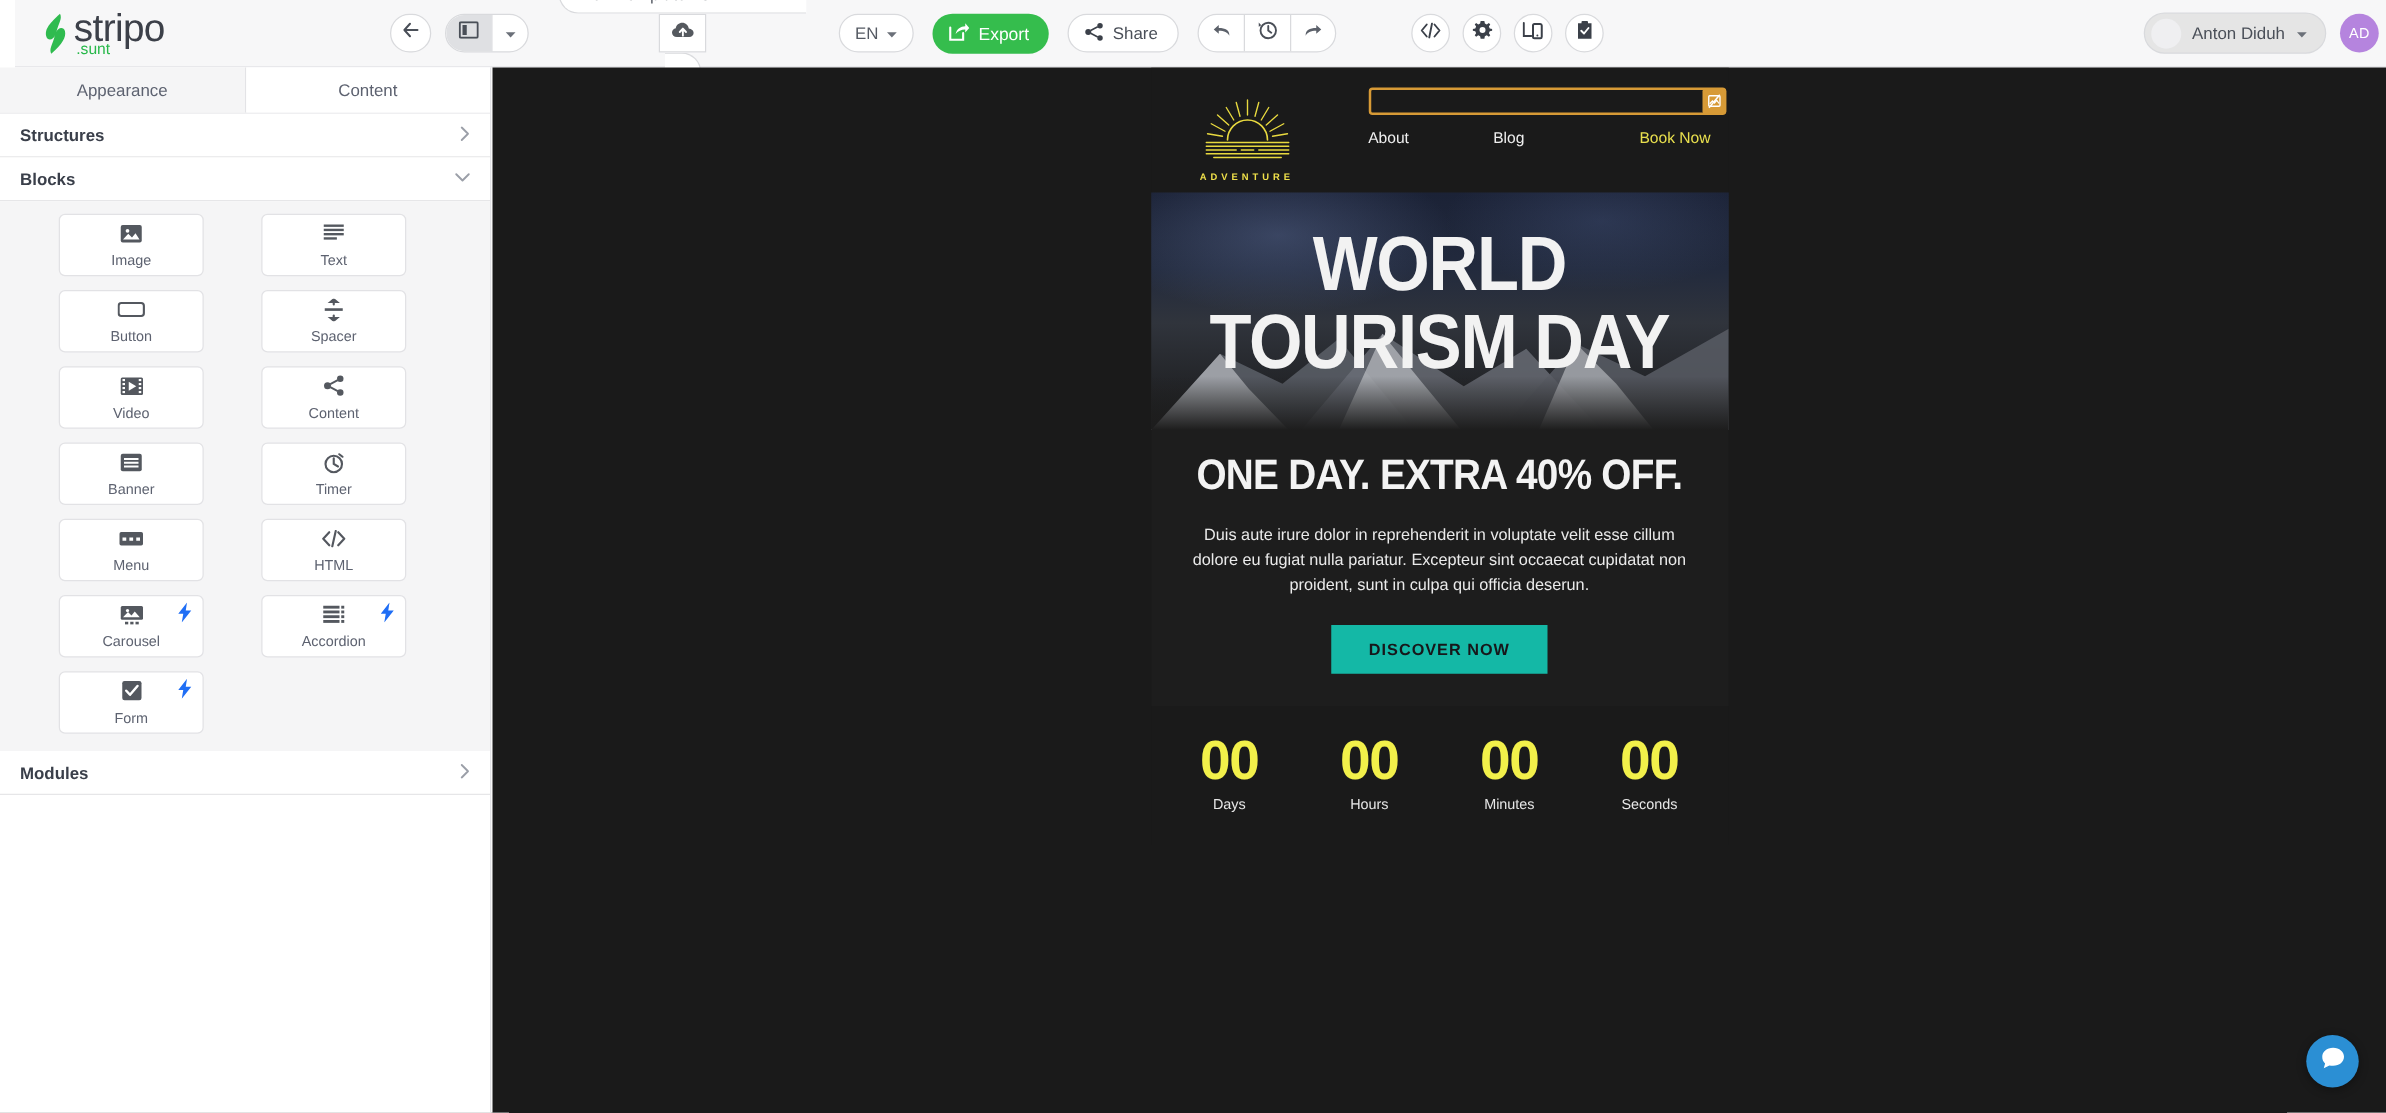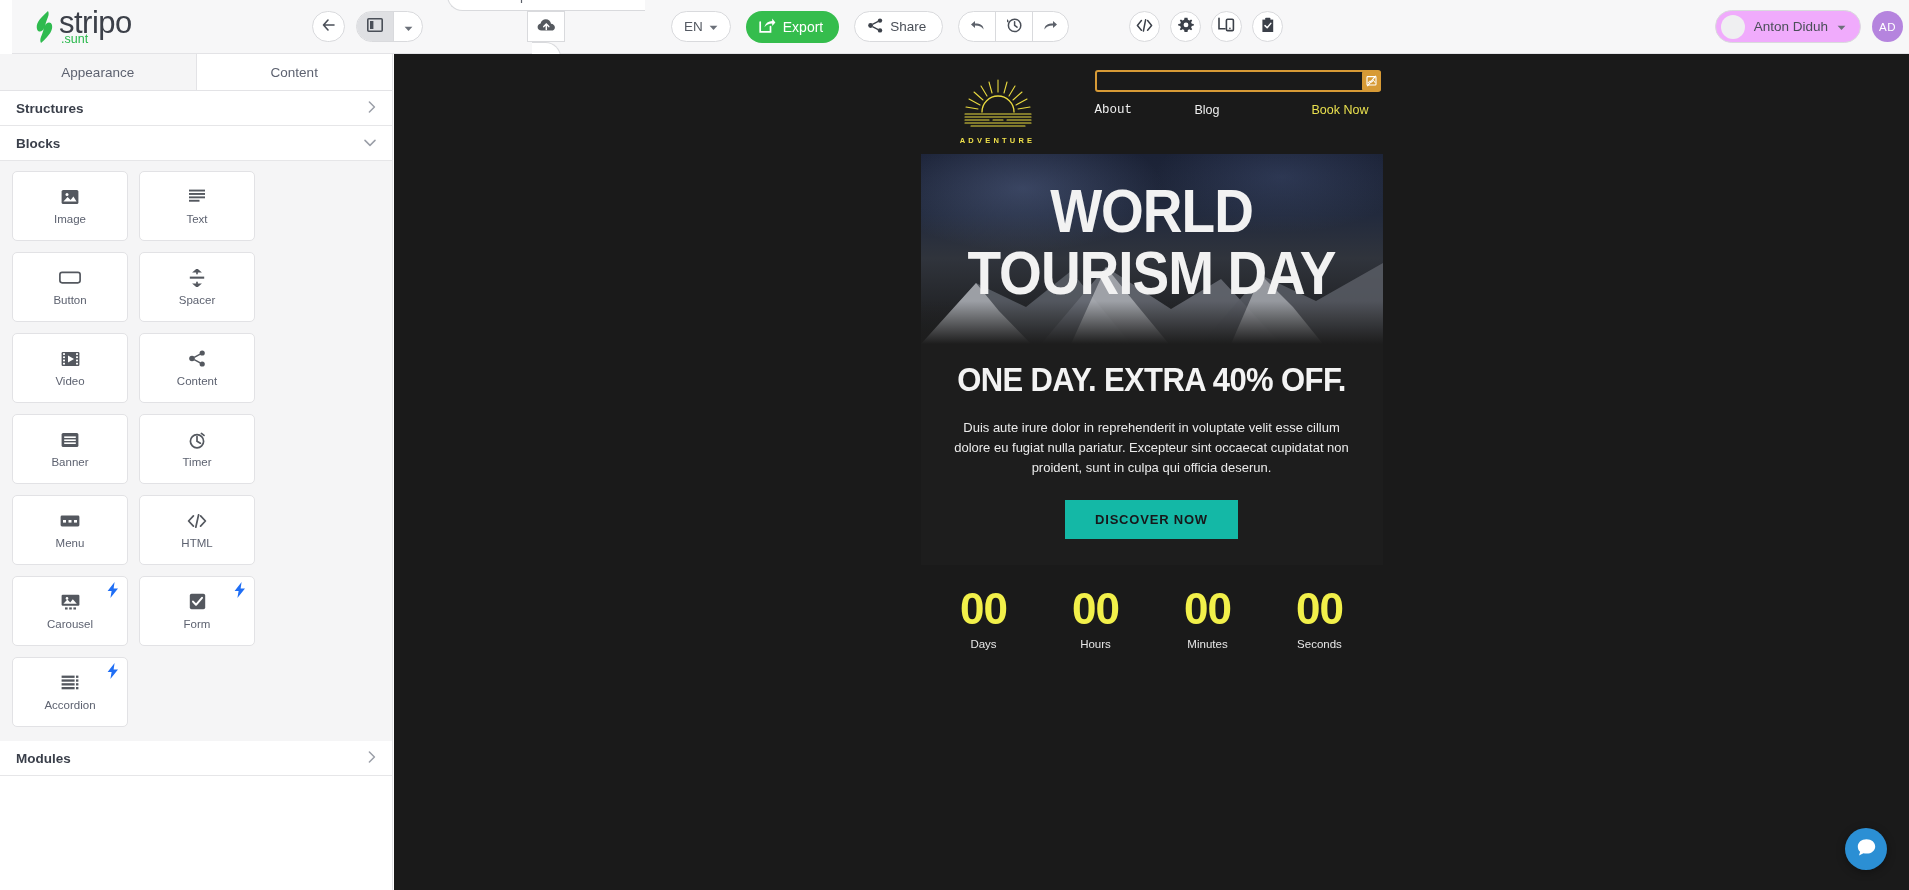--- a/index.html
+++ b/index.html
@@ -76,21 +76,21 @@
     height: 31px; padding: 0 16px 0 13px; border: 1px solid #d9dadd; border-radius: 17px;
     background: #fff; display: flex; align-items: center; gap: 7px;
     font-size: 13.5px; color: #4a4f58; cursor: pointer;
   }
   .icon-rnd {
     width: 31px; height: 31px; border: 1px solid #d9dadd; border-radius: 50%;
     background: #fff; display: flex; align-items: center; justify-content: center; cursor: pointer;
   }
   .user-pill {
     height: 33px; padding: 0 14px 0 5px; border: 1px solid #d9dadd; border-radius: 17px;
-    background: #f0abfc; display: flex; align-items: center; gap: 9px;
+    background: #e5e5e5; display: flex; align-items: center; gap: 9px;
     font-size: 13.5px; color: #4a4f58; cursor: pointer;
   }
   .user-pill .ph { width: 24px; height: 24px; border-radius: 50%; background: #efeff1; }
   .avatar {
     width: 31px; height: 31px; border-radius: 50%; background: #b584de;
     color: #fff; font-size: 11.5px; display: flex; align-items: center; justify-content: center;
     cursor: pointer; letter-spacing: 0.4px;
   }
 
   
@@ -110,24 +110,24 @@
   .accordion-row {
     height: 35px; display: flex; align-items: center; justify-content: space-between;
     padding: 0 16px; border-bottom: 1px solid #e6e6e8;
     font-size: 13.5px; color: #3a3f4a; font-weight: 600; cursor: pointer; background: #fff;
   }
   .chev { color: #9b9fa8; font-size: 11px; }
 
   .blocks-area { background: #f5f5f6; padding: 10px 12px 14px 12px; }
   .blocks-grid { display: flex; flex-wrap: wrap; gap: 11px; }
   .block-card {
-    width: 116px; height: 70px; background: #fff;
+    width: 116px; height: 50px; background: #fff;
     border: 1px solid #e2e2e5; border-radius: 5px;
     display: flex; flex-direction: column; align-items: center; justify-content: center;
-    gap: 7px; cursor: grab; position: relative;
+    gap: 7px; cursor: grab; position: relative; margin-left: 35px;
   }
   .block-label { font-size: 11.5px; color: #5d6270; }
   .bolt { position: absolute; top: 5px; right: 8px; color: #1f6ef5; font-size: 14px; line-height: 1; }
   .bicon { color: #54585f; display: flex; align-items: center; justify-content: center; height: 18px; }
 
   
   .canvas {
     position: absolute; top: 54px; left: 394px;
     width: 1515px; height: 836px; background: #1a1a1a; overflow: hidden;
   }
@@ -540,46 +540,46 @@
               </g>
             </svg>
           </span>
           <span class="block-label">Carousel</span>
         </div>
         <div class="block-card">
           <span class="bolt"><svg width="12" height="16" viewBox="0 0 12 16">
               <path d="M7.6 0 L0.6 9 L4.6 9 L3.4 16 L11 6.4 L6.6 6.4 Z" fill="#1f6ef5"></path>
             </svg></span>
           <span class="bicon">
-            <svg width="17" height="17" viewBox="0 0 17 17">
-              <rect x="0.8" y="0.8" width="15.4" height="15.4" rx="1.8" fill="#54585f"></rect>
-              <path d="M4 8.6 L7 11.8 L13 4.8" stroke="#fff" stroke-width="2" fill="none" stroke-linecap="round" stroke-linejoin="round"></path>
-            </svg>
-          </span>
-          <span class="block-label">Form</span>
-        </div>
-        <div class="block-card">
-          <span class="bolt"><svg width="12" height="16" viewBox="0 0 12 16">
-              <path d="M7.6 0 L0.6 9 L4.6 9 L3.4 16 L11 6.4 L6.6 6.4 Z" fill="#1f6ef5"></path>
-            </svg></span>
-          <span class="bicon">
             <svg width="18" height="16" viewBox="0 0 18 16">
               <g fill="#54585f">
                 <rect x="0.6" y="0.6" width="13" height="2.3"></rect>
                 <rect x="15" y="0.6" width="2.4" height="2.3"></rect>
                 <rect x="0.6" y="4.4" width="13" height="2.3"></rect>
                 <rect x="15" y="4.4" width="2.4" height="2.3"></rect>
                 <rect x="0.6" y="8.2" width="13" height="2.3"></rect>
                 <rect x="15" y="8.2" width="2.4" height="2.3"></rect>
                 <rect x="0.6" y="12" width="13" height="2.3"></rect>
                 <rect x="15" y="12" width="2.4" height="2.3"></rect>
               </g>
             </svg>
           </span>
           <span class="block-label">Accordion</span>
+        </div>
+        <div class="block-card">
+          <span class="bolt"><svg width="12" height="16" viewBox="0 0 12 16">
+              <path d="M7.6 0 L0.6 9 L4.6 9 L3.4 16 L11 6.4 L6.6 6.4 Z" fill="#1f6ef5"></path>
+            </svg></span>
+          <span class="bicon">
+            <svg width="17" height="17" viewBox="0 0 17 17">
+              <rect x="0.8" y="0.8" width="15.4" height="15.4" rx="1.8" fill="#54585f"></rect>
+              <path d="M4 8.6 L7 11.8 L13 4.8" stroke="#fff" stroke-width="2" fill="none" stroke-linecap="round" stroke-linejoin="round"></path>
+            </svg>
+          </span>
+          <span class="block-label">Form</span>
         </div>
       </div>
   </div>
 
   <div class="accordion-row">
     <span>Modules</span>
     <span class="chev">
       <svg width="8" height="12" viewBox="0 0 8 12">
           <path d="M1.4 1 L6.4 6 L1.4 11" stroke="#9b9fa8" stroke-width="1.5" fill="none" stroke-linecap="round" stroke-linejoin="round"></path>
         </svg>
@@ -624,21 +624,21 @@
         <div class="selbox">
           <div class="selbadge">
             <svg width="11" height="12" viewBox="0 0 11 12">
               <rect x="1" y="1.6" width="9" height="8.4" rx="0.8" stroke="#fff" stroke-width="1.1" fill="none"></rect>
               <path d="M1.8 8 L4 5.8 L5.6 7.4 L7.4 5.2 L9.2 7.8" stroke="#fff" stroke-width="1" fill="none"></path>
               <path d="M9.8 0.8 L1.2 11.2" stroke="#fff" stroke-width="1.2"></path>
             </svg>
           </div>
         </div>
         <div class="navlinks">
-          <div class="navlink" style="width:100px;font-family:Liberation Mono, monospace;">About</div>
+          <div class="navlink" style="width:100px;">About</div>
           <div class="navlink" style="width:117px;">Blog</div>
           <div class="navlink gold">Book Now</div>
         </div>
       </div>
     </div>
 
     <div class="hero">
       <div class="heroimg">
         <svg class="mtn" viewBox="0 0 462 95" preserveAspectRatio="none">
           <polygon points="0,95 55,34 105,58 150,22 210,95" fill="#5c6068" opacity="0.85"></polygon>

